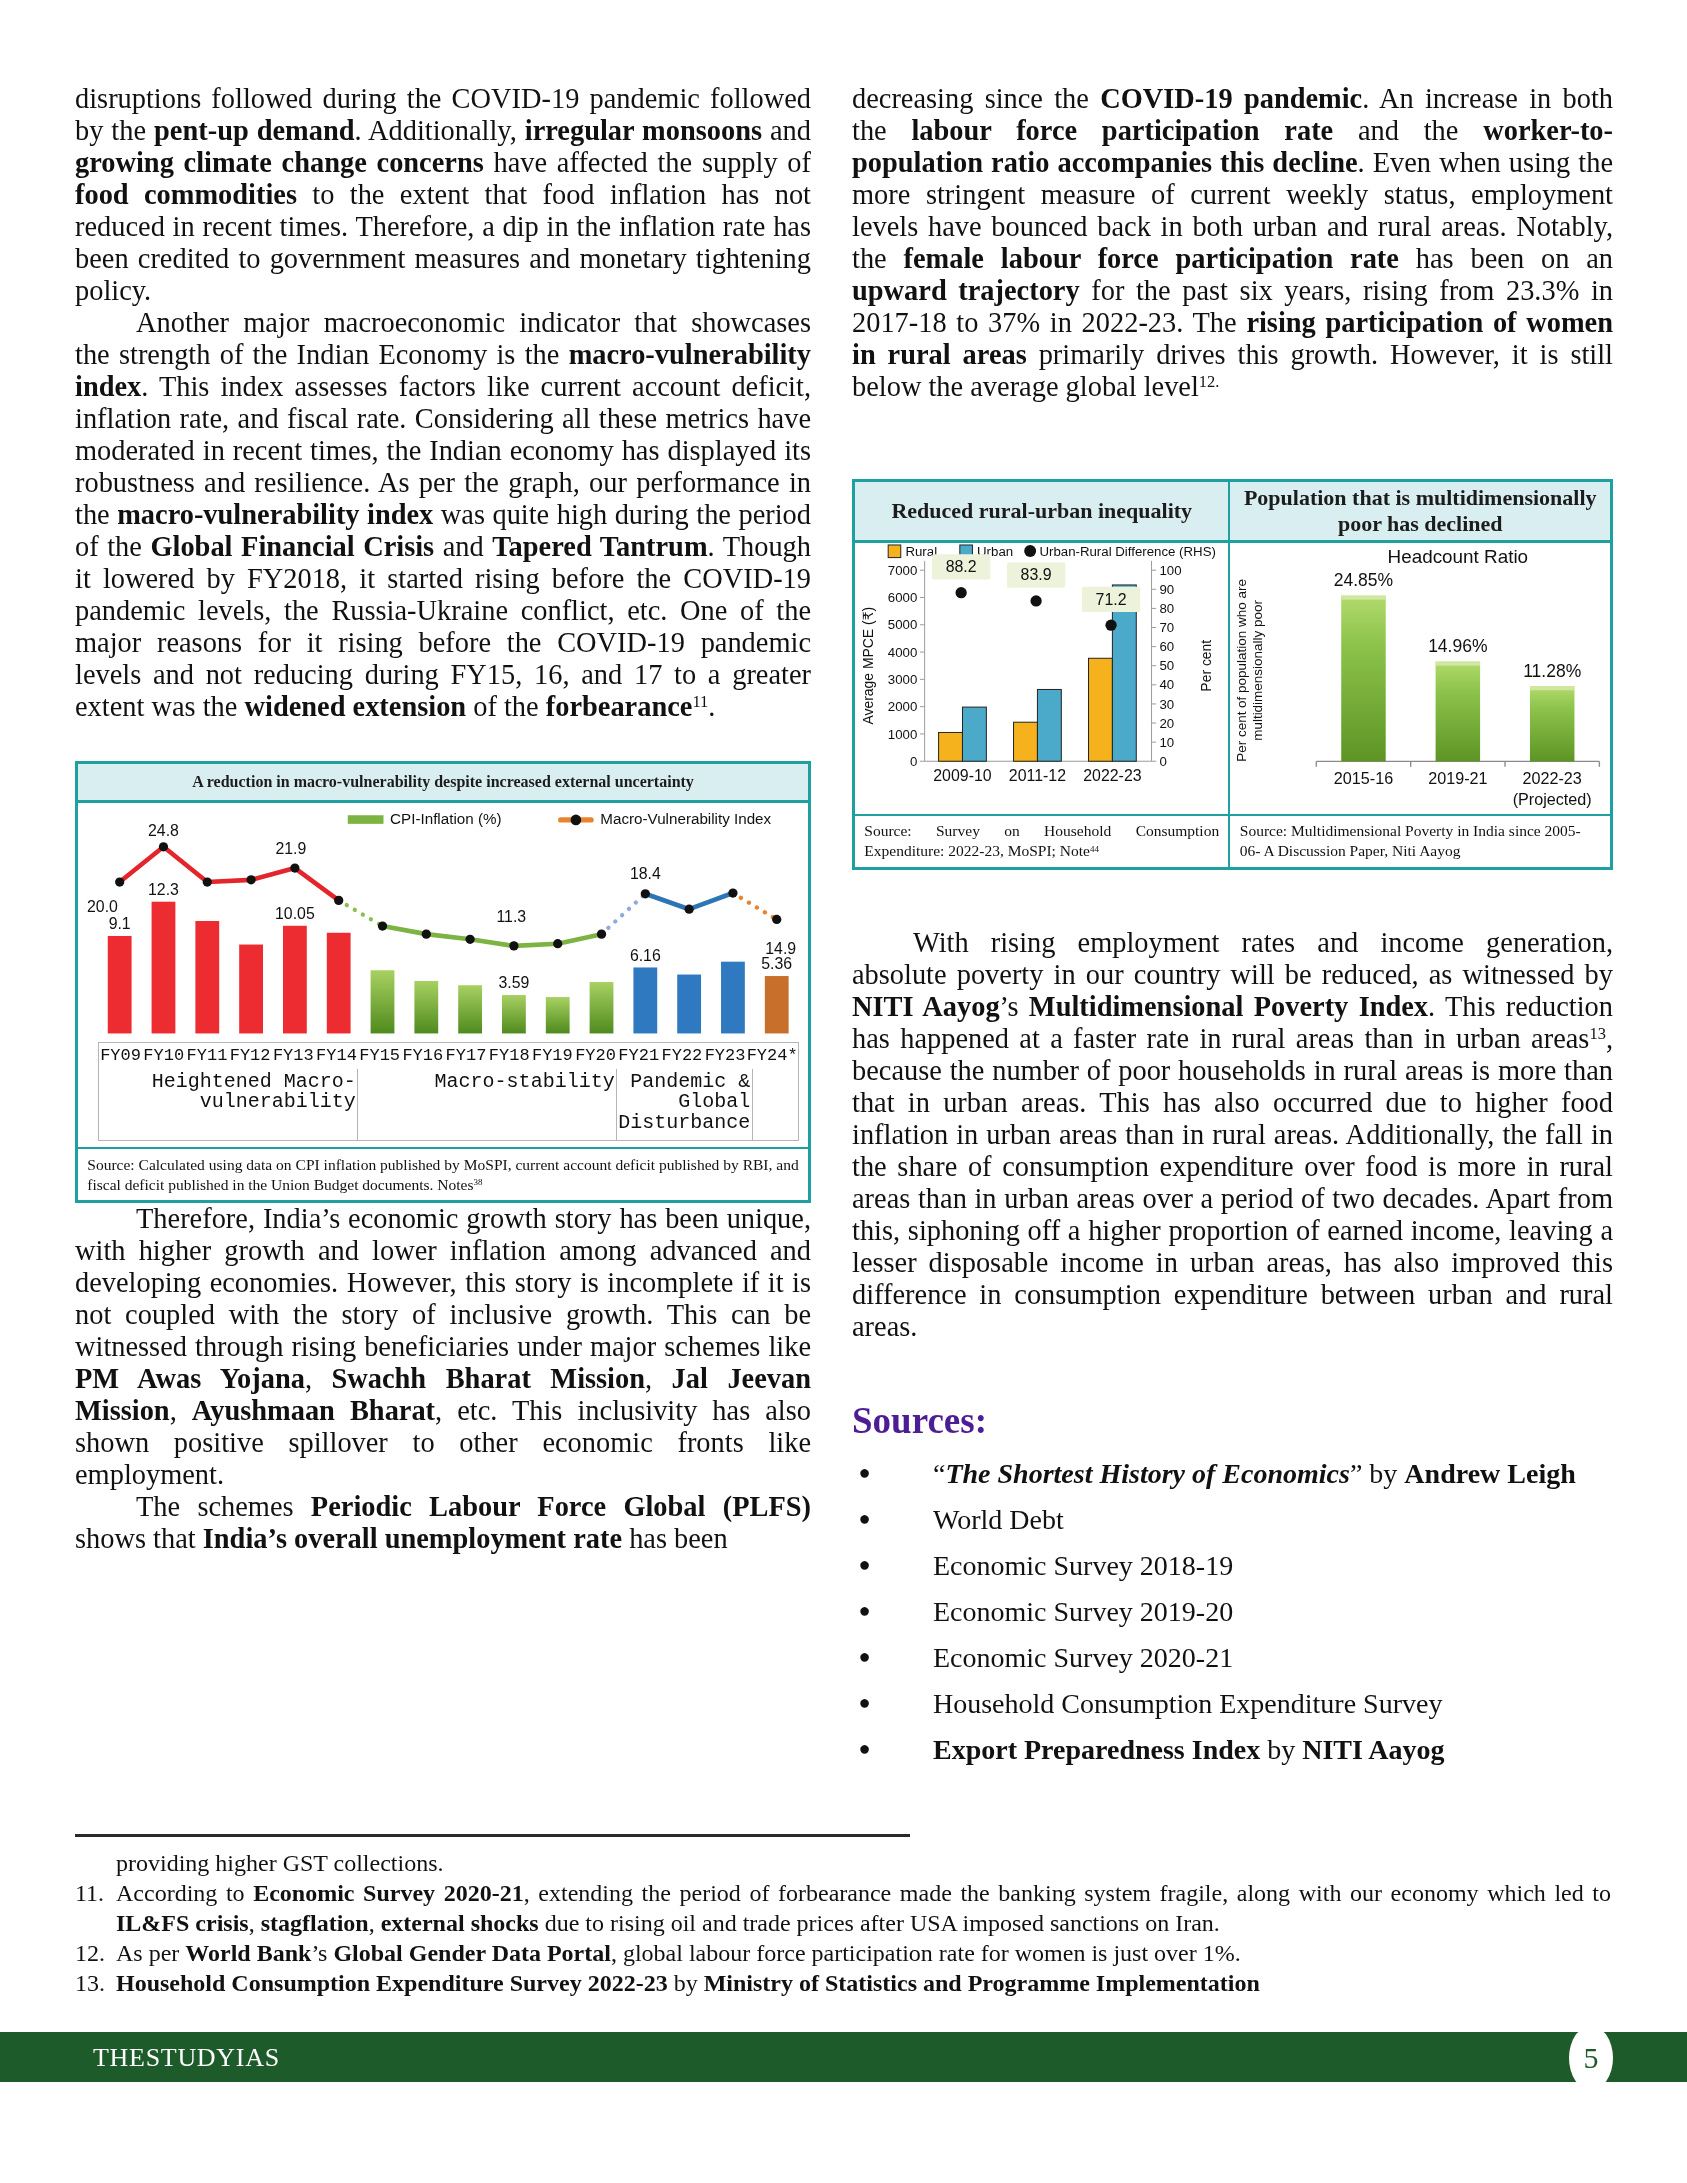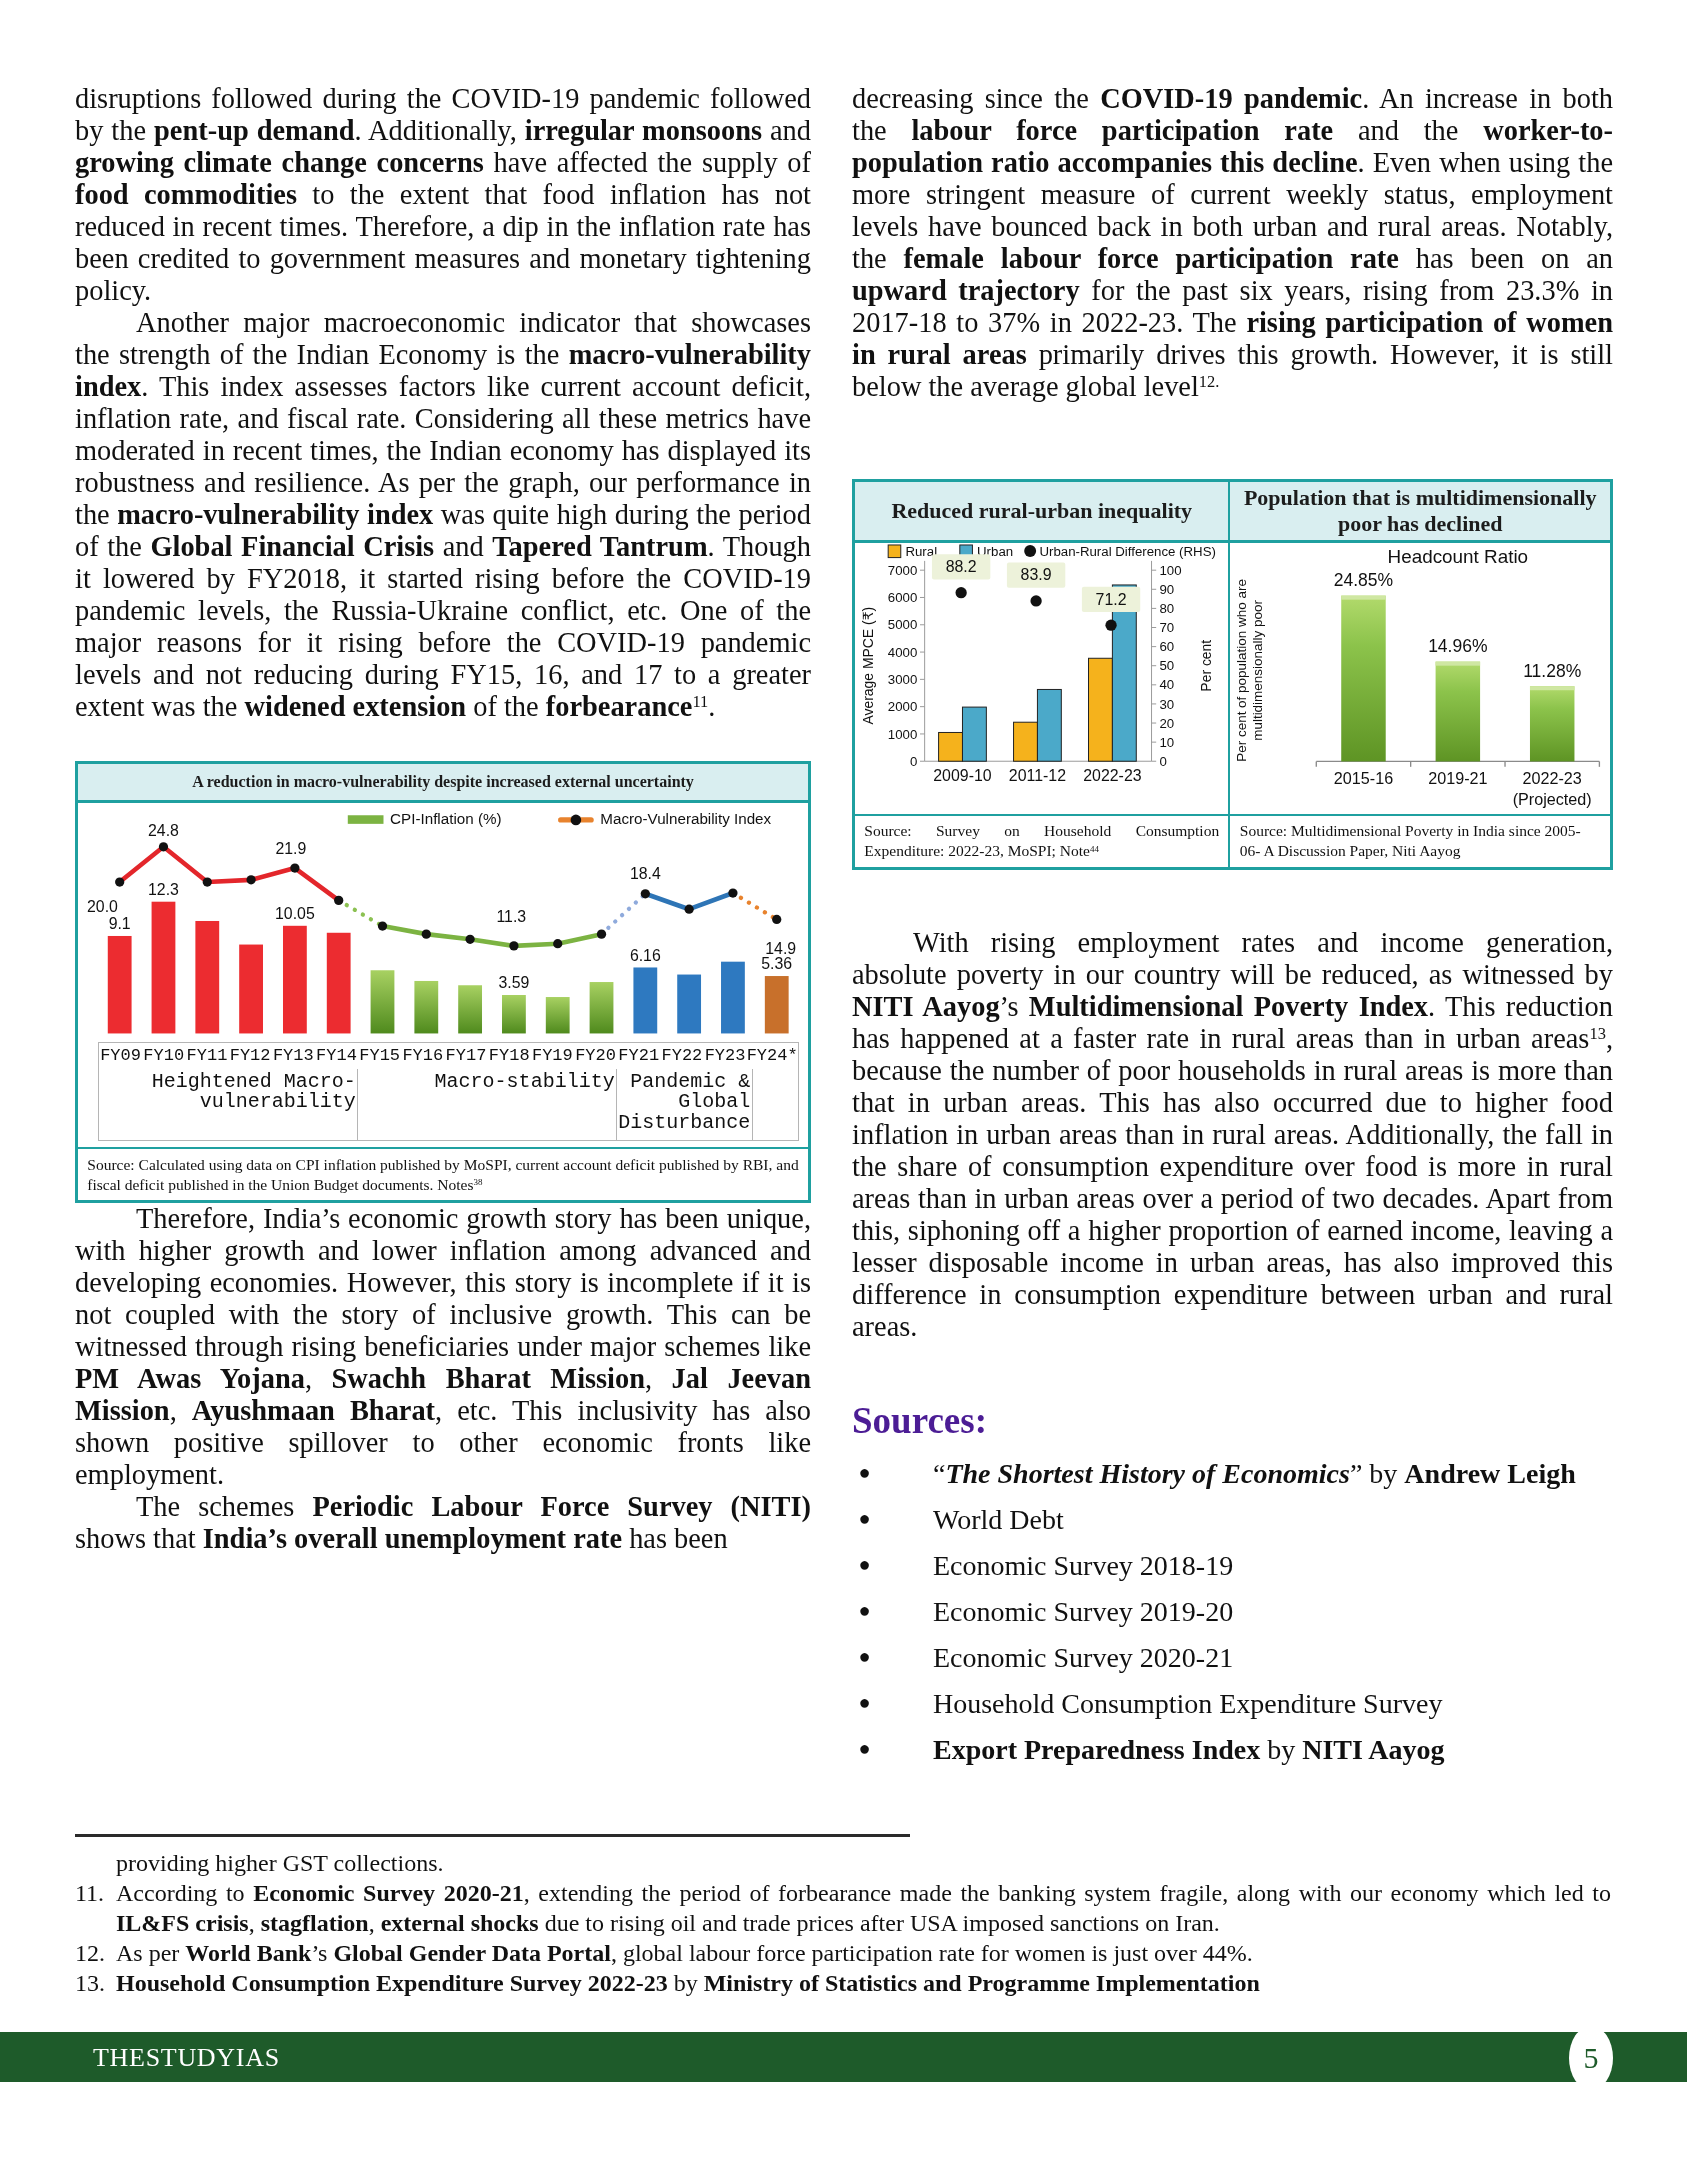--- a/index.html
+++ b/index.html
@@ -162,21 +162,21 @@
               <div class="sec" style="flex: 6 0 0%;">Macro-stability</div>
               <div class="sec" style="flex: 3 0 0%;">Pandemic &amp; Global Disturbance</div>
               <div class="sec" style="flex: 1 0 0%;"></div>
             </div>
           </div>
       </div>
       <div class="figsrc"><span>Source: Calculated using data on CPI inflation published by MoSPI, current account deficit published by RBI, and fiscal deficit published in the Union Budget documents. Notes</span><span class="sup">38</span></div>
     </figure>
 
     <p class="body ind mt3"><span>Therefore, India’s economic growth story has been unique, with higher growth and lower inflation among advanced and developing economies. However, this story is incomplete if it is not coupled with the story of inclusive growth. This can be witnessed through rising beneficiaries under major schemes like </span><span class="b">PM Awas Yojana</span><span>, </span><span class="b">Swachh Bharat Mission</span><span>, </span><span class="b">Jal Jeevan Mission</span><span>, </span><span class="b">Ayushmaan Bharat</span><span>, etc. This inclusivity has also shown positive spillover to other economic fronts like employment.</span></p>
-    <p class="body ind mt2"><span>The schemes </span><span class="b">Periodic Labour Force Survey (NITI)</span><span> shows that </span><span class="b">India’s overall unemployment rate</span><span> has been</span></p>
+    <p class="body ind mt2"><span>The schemes </span><span class="b">Periodic Labour Force Global (PLFS)</span><span> shows that </span><span class="b">India’s overall unemployment rate</span><span> has been</span></p>
   </div>
 
   <div class="col col-right">
     <p class="body"><span>decreasing since the </span><span class="b">COVID-19 pandemic</span><span>. An increase in both the </span><span class="b">labour force participation rate</span><span> and the </span><span class="b">worker-to-population ratio accompanies this decline</span><span>. Even when using the more stringent measure of current weekly status, employment levels have bounced back in both urban and rural areas. Notably, the </span><span class="b">female labour force participation rate</span><span> has been on an </span><span class="b">upward trajectory</span><span> for the past six years, rising from 23.3% in 2017-18 to 37% in 2022-23. The </span><span class="b">rising participation of women in rural areas</span><span> primarily drives this growth. However, it is still below the average global level</span><span class="sup">12.</span></p>
 
     <figure class="figbox fig-duo" style="margin:76px 0 0 0;">
       <div class="cell cell1">
         <div class="figtitle">Reduced rural-urban inequality</div>
         <div class="cellchart">
           <div style="width:100%;"><svg viewBox="0 0 563 412" width="100%">
@@ -300,21 +300,21 @@
         <li><span class="blt">●</span><span><span>Household Consumption Expenditure Survey</span></span></li>
         <li><span class="blt">●</span><span><span class="b">Export Preparedness Index</span><span> by </span><span class="b">NITI Aayog</span></span></li>
       </ul>
   </div>
 
   <div class="fnblock">
     <div class="fnrule"></div>
     <p class="fnp"><span>providing higher GST collections.</span></p>
     <div>
         <p class="fnitem"><span class="num">11.</span><span><span>According to </span><span class="b">Economic Survey 2020-21</span><span>, extending the period of forbearance made the banking system fragile, along with our economy which led to </span><span class="b">IL&amp;FS crisis</span><span>, </span><span class="b">stagflation</span><span>, </span><span class="b">external shocks</span><span> due to rising oil and trade prices after USA imposed sanctions on Iran.</span></span></p>
-        <p class="fnitem"><span class="num">12.</span><span><span>As per </span><span class="b">World Bank</span><span>’s </span><span class="b">Global Gender Data Portal</span><span>, global labour force participation rate for women is just over 44%.</span></span></p>
+        <p class="fnitem"><span class="num">12.</span><span><span>As per </span><span class="b">World Bank</span><span>’s </span><span class="b">Global Gender Data Portal</span><span>, global labour force participation rate for women is just over 1%.</span></span></p>
         <p class="fnitem"><span class="num">13.</span><span><span class="b">Household Consumption Expenditure Survey 2022-23</span><span> by </span><span class="b">Ministry of Statistics and Programme Implementation</span></span></p>
       </div>
   </div>
 
   <div class="footerband">
     <div class="brand">THESTUDYIAS</div>
   </div>
   <div class="pagedot">
     <span>5</span>
   </div>

